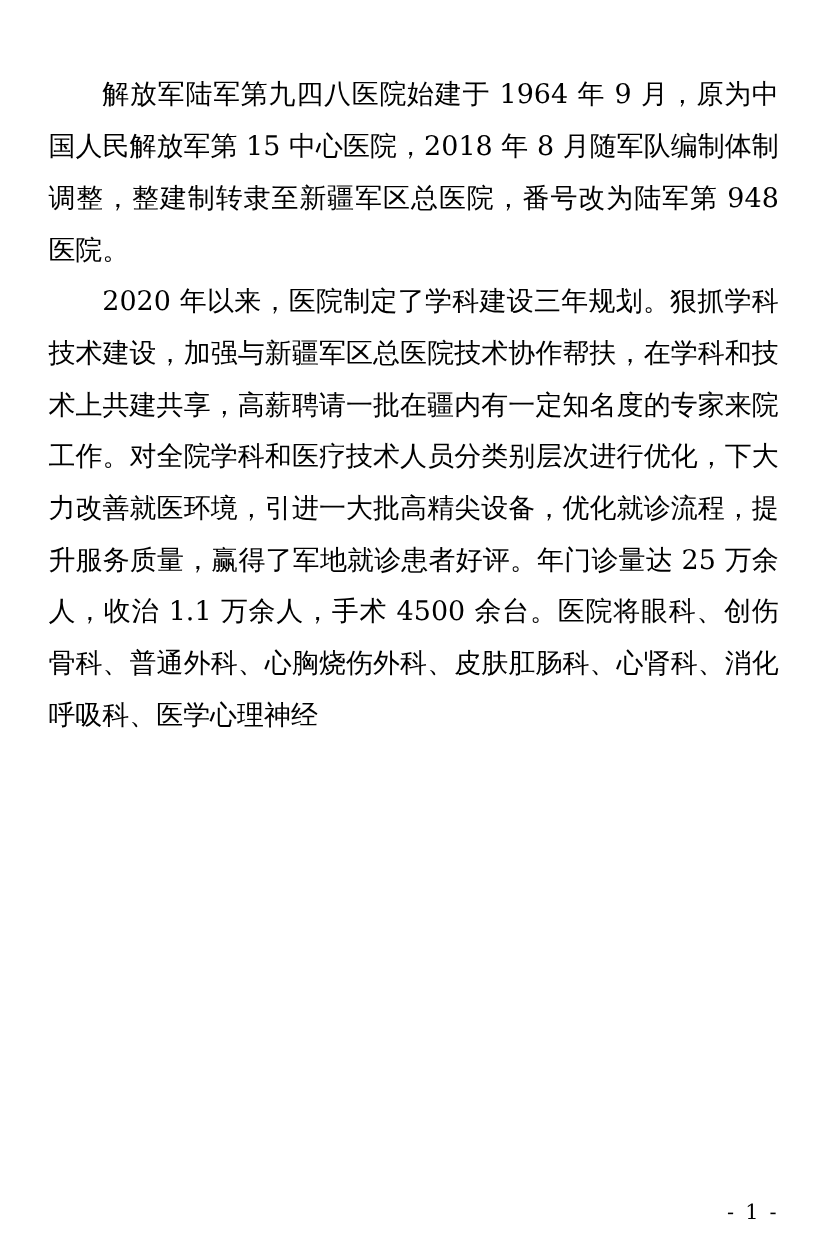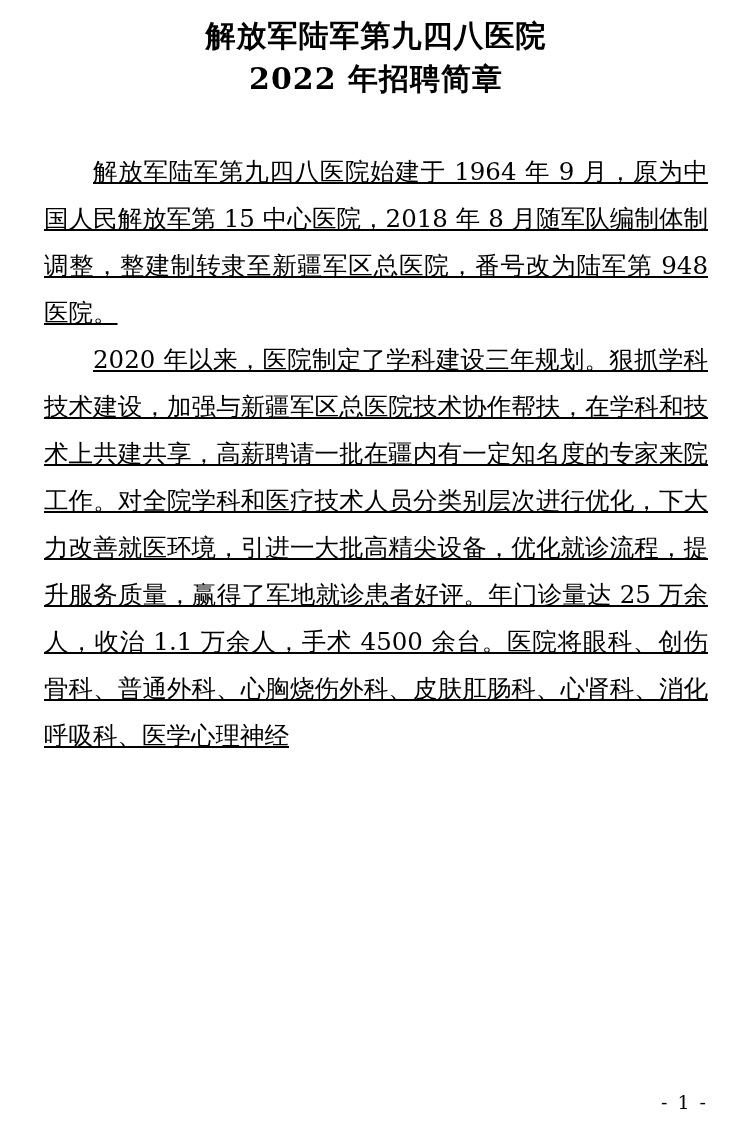--- a/index.html
+++ b/index.html
@@ -40,39 +40,34 @@
   .para {
     font-size: 24.5px;
     line-height: 47px;
     text-align: justify;
     text-align-last: left;
     text-justify: inter-ideograph;
     margin: 0 0 0 0;
     text-indent: 2em;
     letter-spacing: 0px;
     word-break: break-all;
-    text-decoration: underline;
   }
   .page-number {
     position: absolute;
     right: 44px;
     bottom: 18px;
     font-size: 19px;
     letter-spacing: 2px;
   }
 </style>
 </head>
 <body>
 
 <div class="page">
 
-  <h1 class="doc-title">
-    <span class="line">解放军陆军第九四八医院</span>
-    <span class="line">2022 年招聘简章</span>
-  </h1>
 
   <div class="body-text">
     <p class="para">解放军陆军第九四八医院始建于 1964 年 9 月，原为中国人民解放军第 15 中心医院，2018 年 8 月随军队编制体制调整，整建制转隶至新疆军区总医院，番号改为陆军第 948 医院。</p>
     <p class="para">2020 年以来，医院制定了学科建设三年规划。狠抓学科技术建设，加强与新疆军区总医院技术协作帮扶，在学科和技术上共建共享，高薪聘请一批在疆内有一定知名度的专家来院工作。对全院学科和医疗技术人员分类别层次进行优化，下大力改善就医环境，引进一大批高精尖设备，优化就诊流程，提升服务质量，赢得了军地就诊患者好评。年门诊量达 25 万余人，收治 1.1 万余人，手术 4500 余台。医院将眼科、创伤骨科、普通外科、心胸烧伤外科、皮肤肛肠科、心肾科、消化呼吸科、医学心理神经</p>
   </div>
 
   <div class="page-number">- 1 -</div>
 
 </div>
 

